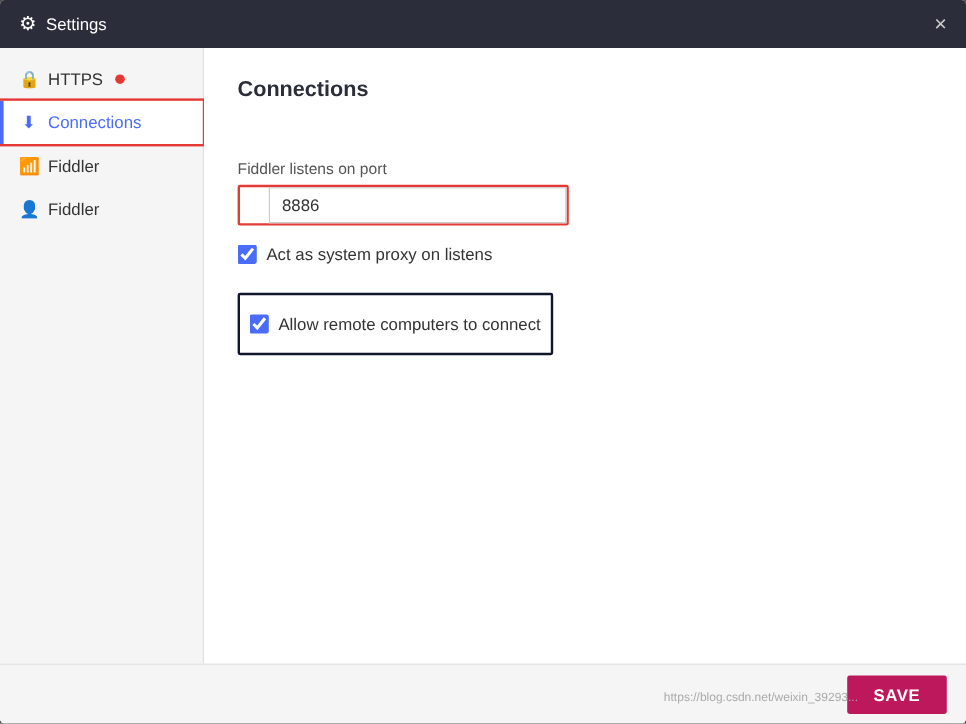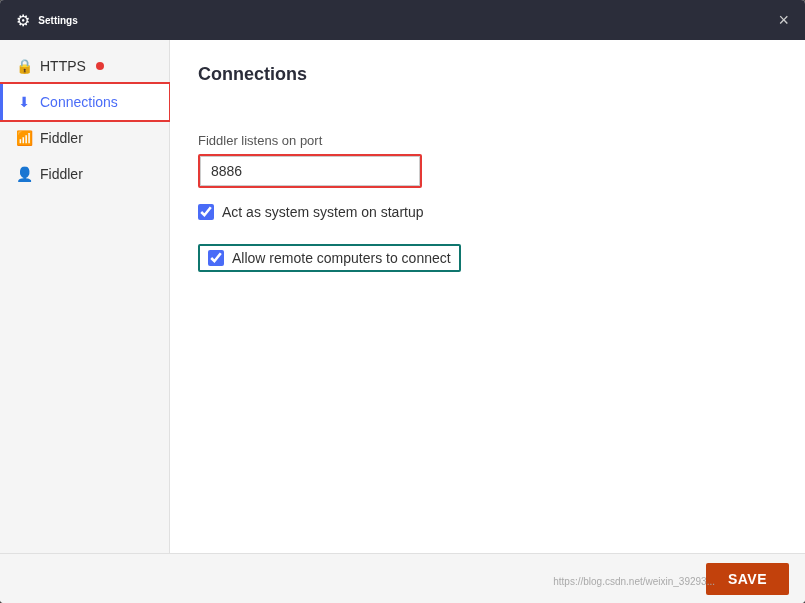--- a/index.html
+++ b/index.html
@@ -31,22 +31,22 @@
       padding: 0 16px;
       height: 40px;
       flex-shrink: 0;
     }
     .titlebar-left {
       display: flex;
       align-items: center;
       gap: 8px;
     }
     .titlebar-title {
-      font-size: 10px;
-      font-weight: 700;
+      font-size: 14px;
+      font-weight: 400;
     }
     .close-btn {
       color: #aaa;
       font-size: 18px;
       cursor: pointer;
       background: none;
       border: none;
       color: #ccc;
       line-height: 1;
     }
@@ -112,46 +112,47 @@
     }
     .port-input-wrapper {
       border: 2px solid #e53935;
       display: inline-block;
       border-radius: 2px;
     }
     .port-input {
       border: 1px solid #ccc;
       padding: 6px 10px;
       font-size: 14px;
-      width: 220px;
+      width: 248px;
       outline: none;
       color: #333;
+      margin-left: 24px;
     }
     .checkbox-row {
       display: flex;
       align-items: center;
       gap: 8px;
       margin-top: 14px;
       font-size: 14px;
       color: #333;
     }
     .checkbox-row.highlighted {
-      border: 2px solid #0f766e;
-      padding: 4px 8px;
+      border: 2px solid #0f172a;
+      padding: 16px 8px;
       display: inline-flex;
       border-radius: 2px;
     }
     .checkbox-row input[type="checkbox"] {
       accent-color: #4a6cf7;
       width: 16px;
       height: 16px;
       cursor: pointer;
     }
     .save-btn {
-      background: #c2410c;
+      background: #be185d;
       color: #fff;
       border: none;
       padding: 8px 22px;
       font-size: 14px;
       font-weight: 600;
       cursor: pointer;
       border-radius: 2px;
       letter-spacing: 0.5px;
     }
     .gear-icon { font-size: 16px; }
@@ -218,21 +219,21 @@
       
       <div class="field-label">Fiddler listens on port</div>
       
       <div class="port-input-wrapper">
         <input type="text" class="port-input" value="8886" style="">
       </div>
 
       <div style="margin-top: 16px;">
         <div class="checkbox-row">
           <input type="checkbox" id="system_proxy" checked="" style="">
-          <label for="system_proxy">Act as system system on startup</label>
+          <label for="system_proxy">Act as system proxy on listens</label>
         </div>
 
         <div style="margin-top: 10px;">
           <div class="checkbox-row highlighted">
             <input type="checkbox" id="allow_remote" checked="" style="">
             <label for="allow_remote">Allow remote computers to connect</label>
           </div>
         </div>
       </div>
     </div>

